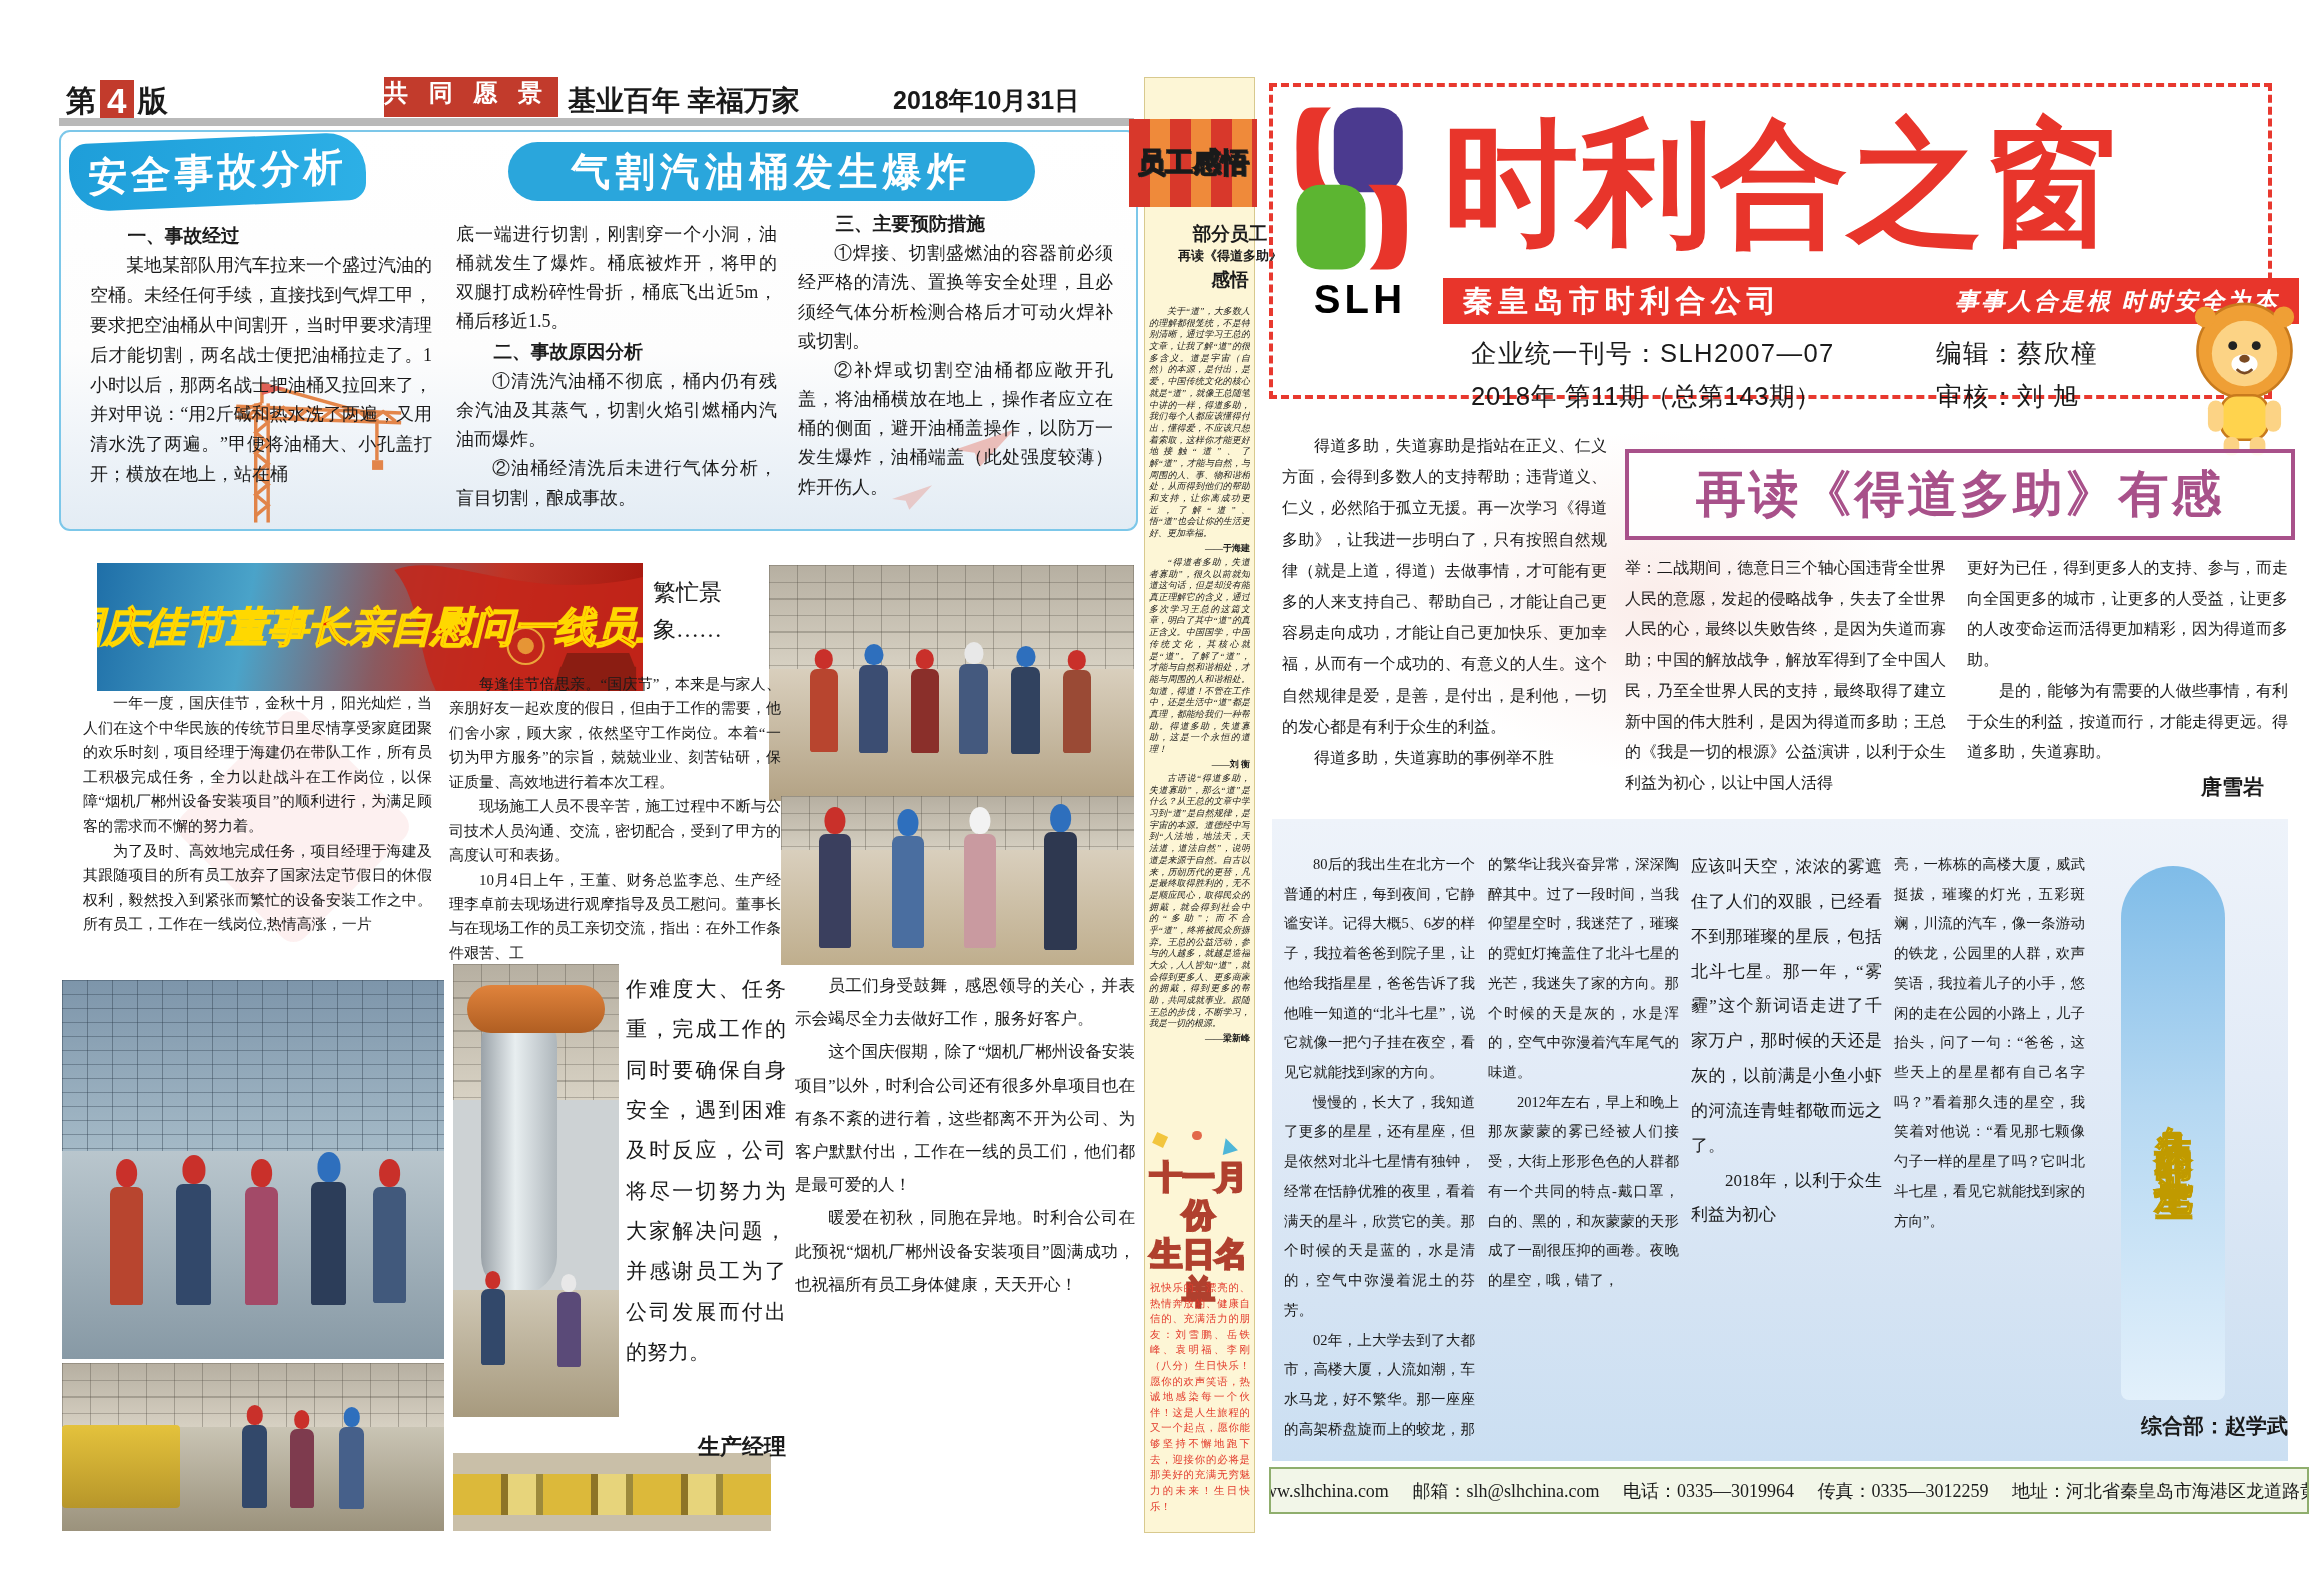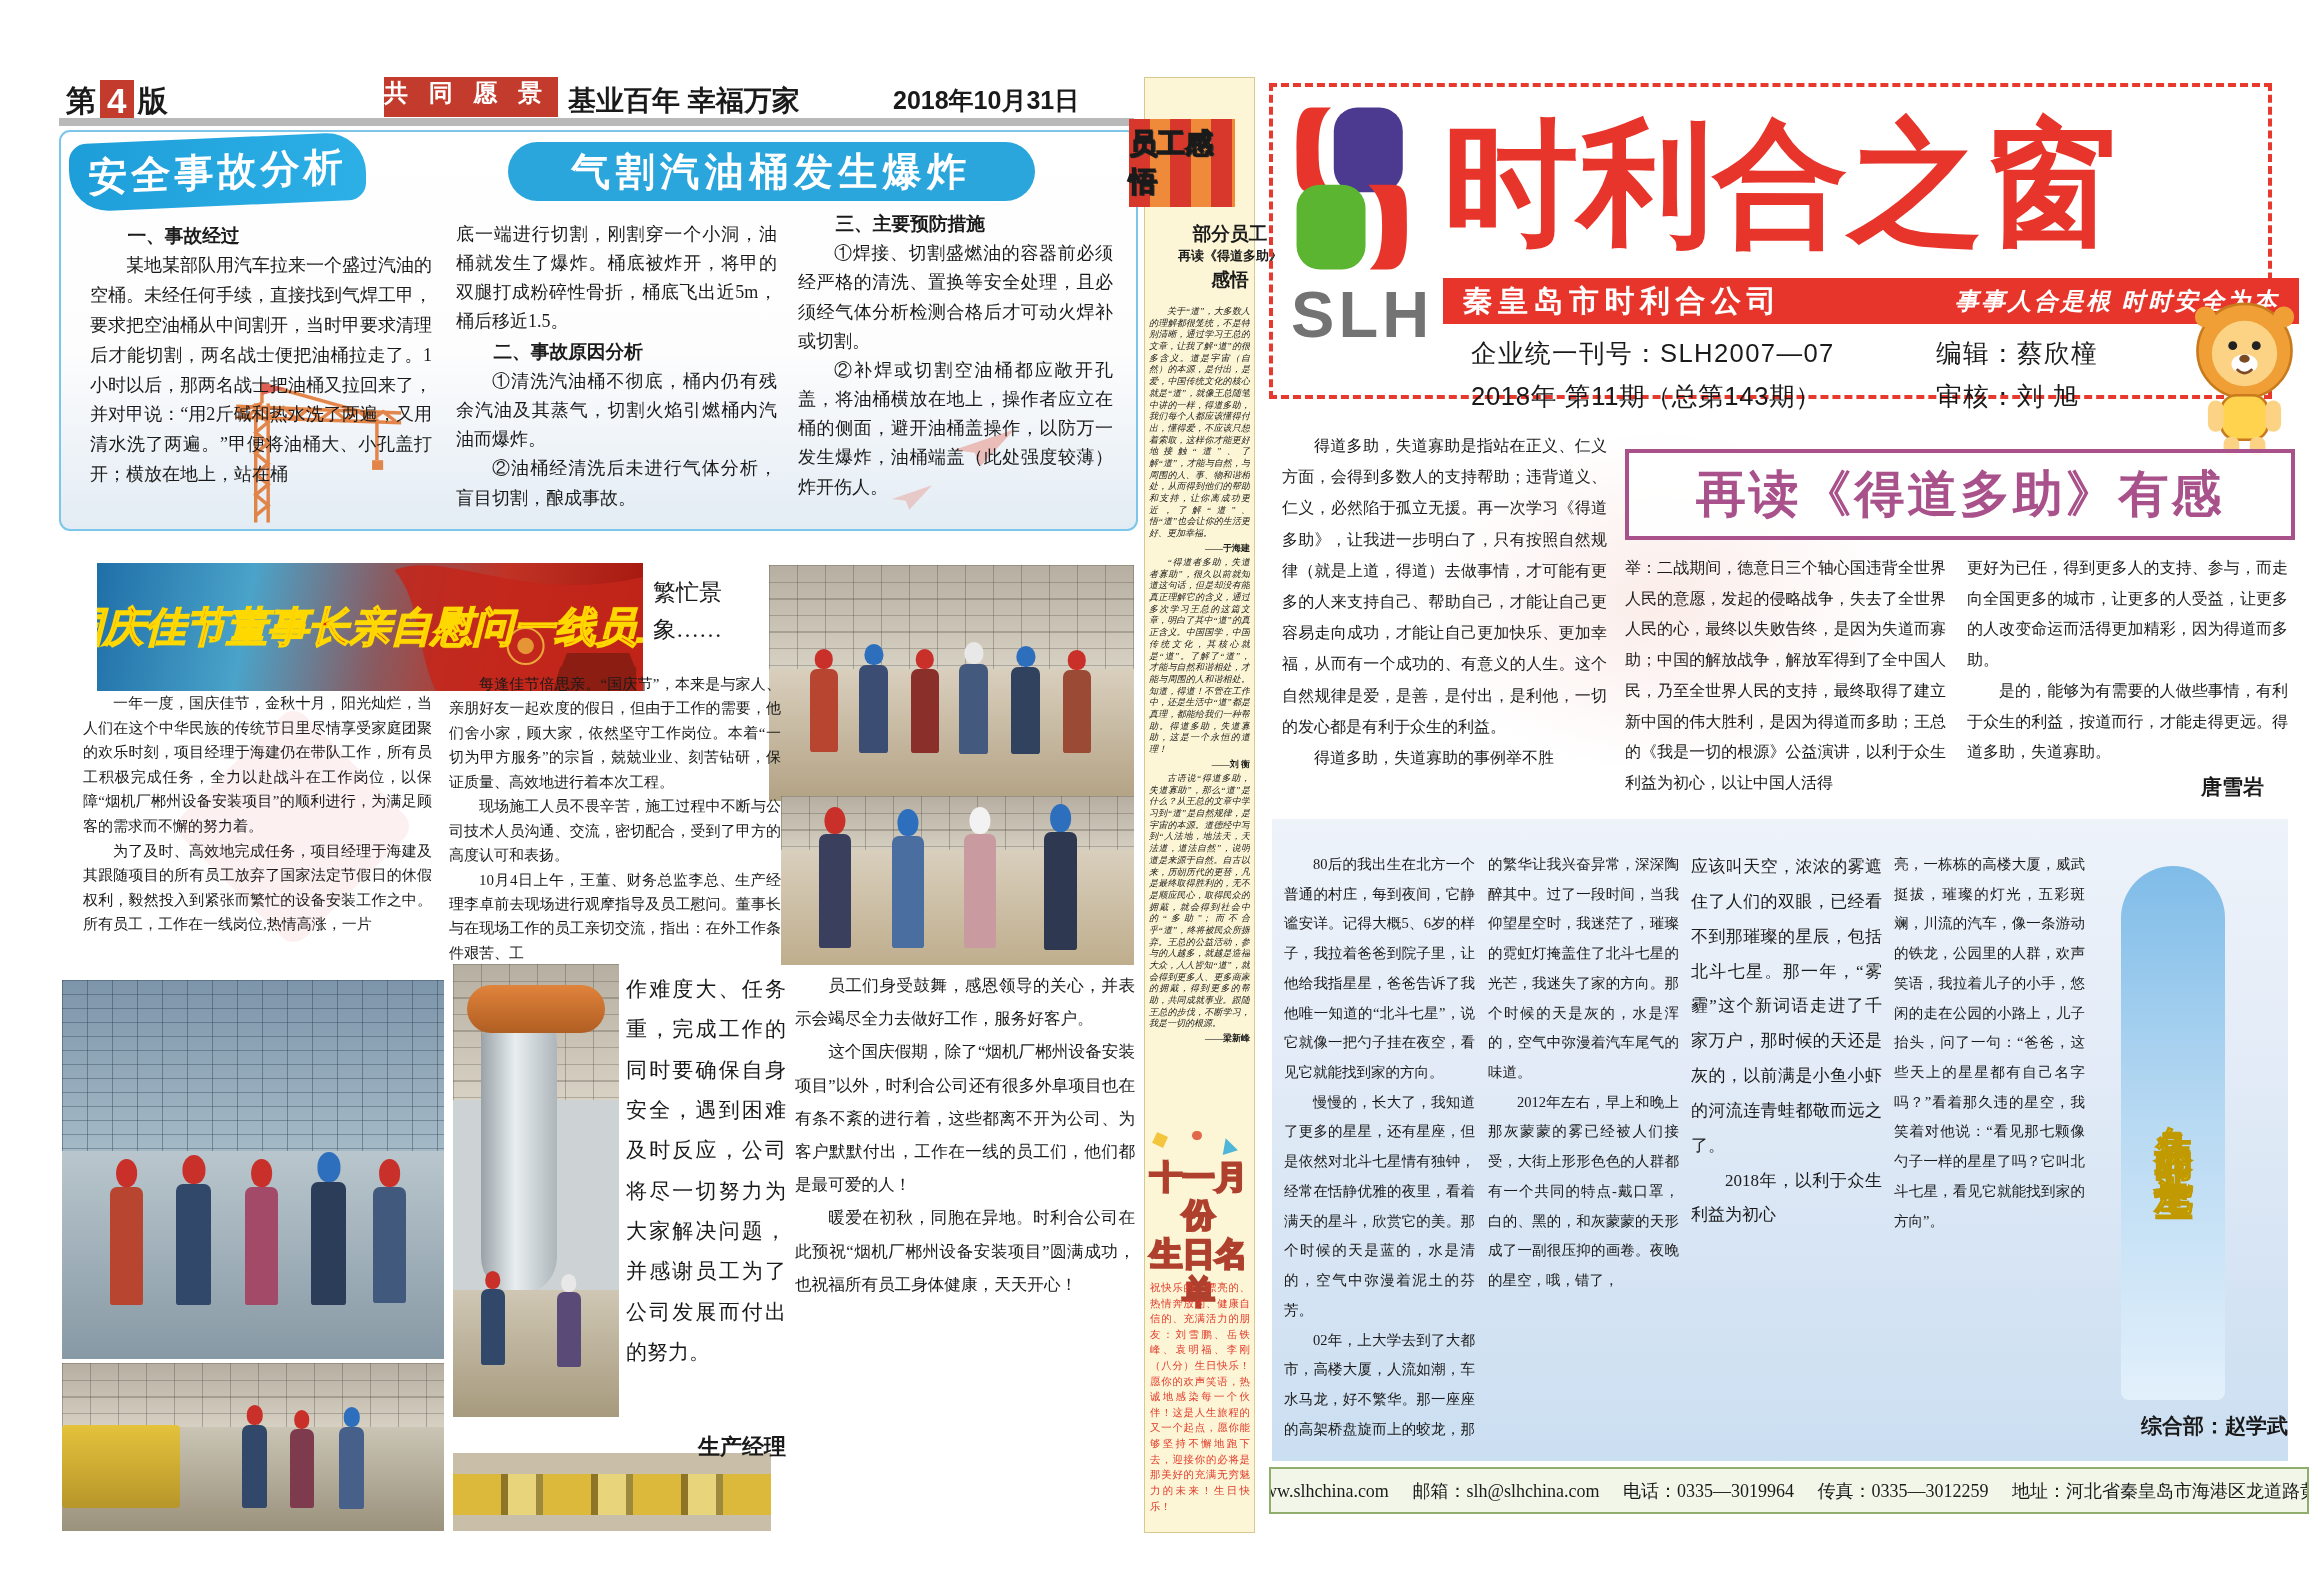--- a/index.html
+++ b/index.html
@@ -217,21 +217,21 @@
 </div>
 <div class="abs sig-line" style="left:626px;top:1432px;width:160px;font-size:22px;">生产经理</div>
 
 <div class="abs col" style="left:795px;top:969px;width:340px;height:453px;font-size:16.6px;line-height:2.0;">
   <p class="ind">员工们身受鼓舞，感恩领导的关心，并表示会竭尽全力去做好工作，服务好客户。</p>
   <p class="ind">这个国庆假期，除了“烟机厂郴州设备安装项目”以外，时利合公司还有很多外阜项目也在有条不紊的进行着，这些都离不开为公司、为客户默默付出，工作在一线的员工们，他们都是最可爱的人！</p>
   <p class="ind">暖爱在初秋，同胞在异地。时利合公司在此预祝“烟机厂郴州设备安装项目”圆满成功，也祝福所有员工身体健康，天天开心！</p>
 </div>
 
 <div class="abs gan-panel" style="left:1144px;top:77px;width:109px;height:1454px;"></div>
-<div class="abs stripes" style="left:1129px;top:119px;width:106px;height:88px;">
+<div class="abs stripes" style="left:1129px;top:119px;width:128px;height:88px;">
   <span class="gan-title hd" style="font-size:28px;">员工感悟</span>
 </div>
 <div class="abs hd" style="left:1145px;top:220px;width:106px;text-align:center;line-height:1.45;padding-left:32px;">
   <div style="font-size:18.7px;">部分员工</div>
   <div style="font-size:13px;">再读《得道多助》</div>
   <div style="font-size:18.7px;">感悟</div>
 </div>
 <div class="abs gan-body" style="left:1149px;top:306px;width:101px;height:816px;">
   <p class="ind">关于“道”，大多数人的理解都很笼统，不是特别清晰，通过学习王总的文章，让我了解“道”的很多含义。道是宇宙（自然）的本源，是付出，是爱，中国传统文化的核心就是“道”，就像王总随笔中讲的一样，得道多助，我们每个人都应该懂得付出，懂得爱，不应该只想着索取，这样你才能更好地接触“道”、了解“道”，才能与自然，与周围的人、事、物和谐相处，从而得到他们的帮助和支持，让你离成功更近，了解“道”、悟“道”也会让你的生活更好、更加幸福。</p>
   <p class="gsig">——于海建</p>
@@ -253,21 +253,21 @@
 <div class="abs bday-text" style="left:1150px;top:1280px;width:100px;height:241px;">祝快乐的、漂亮的、热情奔放的、健康自信的、充满活力的朋友：刘雪鹏、岳铁峰、袁明福、李刚（八分）生日快乐！愿你的欢声笑语，热诚地感染每一个伙伴！这是人生旅程的又一个起点，愿你能够坚持不懈地跑下去，迎接你的必将是那美好的充满无穷魅力的未来！生日快乐！</div>
 
 <div class="abs mast-frame" style="left:1269px;top:83px;width:995px;height:308px;"></div>
 
 <svg class="abs" style="left:1291px;top:104px;" width="138" height="169" viewBox="0 0 200 245">
   <path d="M30 5 C8 5 8 40 8 70 C8 110 8 128 30 128 L58 128 C42 110 40 95 40 70 C40 40 42 20 58 5 Z" fill="#e8352b"></path>
   <rect x="62" y="5" width="100" height="123" rx="34" fill="#4b3a8f"></rect>
   <rect x="8" y="117" width="100" height="123" rx="34" fill="#5cb531"></rect>
   <path d="M140 240 C168 240 168 205 168 175 C168 135 168 117 146 117 L112 117 C130 135 132 150 132 175 C132 205 130 225 114 240 Z" fill="#e8352b"></path>
 </svg>
-<div class="abs hd" style="left:1291px;top:277px;width:138px;text-align:center;font-size:65px;letter-spacing:4.1px;color:#737373;">SLH</div>
+<div class="abs hd" style="left:1291px;top:277px;width:138px;text-align:center;font-size:40px;letter-spacing:4.1px;color:#000000;">SLH</div>
 
 <div class="abs paper-name" style="left:1443px;top:98px;width:817px;height:174px;font-size:135px;">
   <span style="display:flex;justify-content:space-between;width:100%;">时利合之窗</span>
 </div>
 
 <div class="abs red-bar" style="left:1443px;top:278px;width:817px;height:46px;">
   <span class="hd" style="font-size:30px;letter-spacing:5.5px;">秦皇岛市时利合公司</span>
   <span style="font-size:23.5px;font-style:italic;font-weight:bold;letter-spacing:2.8px;">事事人合是根  时时安全为本</span>
 </div>
 

